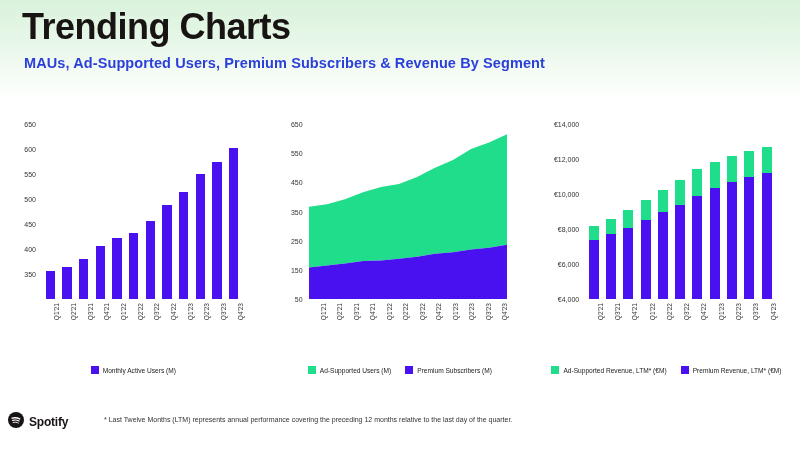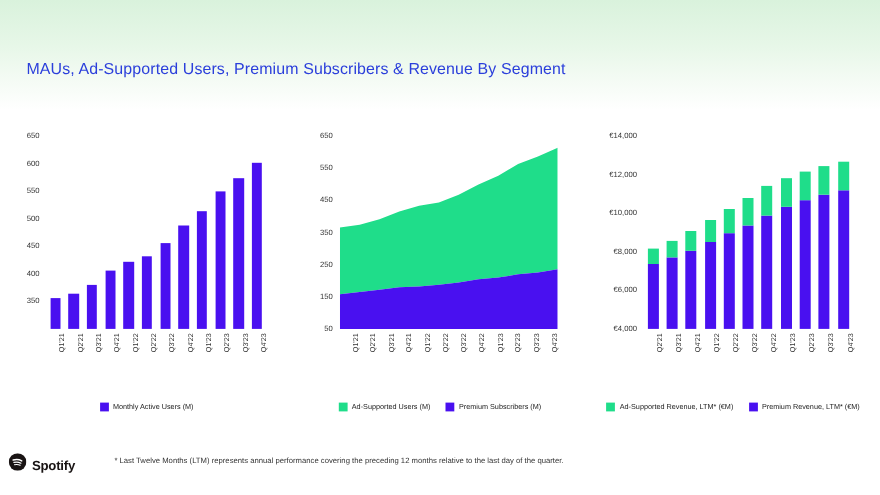--- a/index.html
+++ b/index.html
@@ -17,21 +17,21 @@
     position: absolute; left: 0; top: 0; width: 800px; height: 100px;
     background: linear-gradient(180deg, #d9f2dc 0%, #e7f7e8 42%, #f4fbf4 72%, #ffffff 100%);
   }
   .title {
     position: absolute; left: 22px; top: 6px;
     font-size: 36px; font-weight: bold; letter-spacing: -0.5px;
     color: #191414; white-space: nowrap;
   }
   .subtitle {
     position: absolute; left: 24px; top: 55px;
-    font-size: 14.5px; font-weight: normal; letter-spacing: 0.1px;
+    font-size: 14.5px; font-weight: bold; letter-spacing: 0.1px;
     color: #2b3fdb; white-space: nowrap;
   }
 
   
   .charts {
     position: absolute; left: 0; top: 110px; width: 800px; height: 270px;
     display: flex;
   }
   .panel { position: relative; width: 266.6px; height: 270px; }
 
@@ -78,20 +78,21 @@
     position: absolute; left: 104px; top: 22px;
     font-size: 7px; color: #333; white-space: nowrap;
   }
 </style>
 </head>
 <body>
 
 <div class="slide">
 
   <div class="header">
+    <div class="title">Trending Charts</div>
     <div class="subtitle">MAUs, Ad-Supported Users, Premium Subscribers &amp; Revenue By Segment</div>
   </div>
 
   <div class="charts">
 
     <div class="panel">
       <div class="plot" id="plot0" style="left: 42px; top: 14px; width: 200px; height: 175px;">
           <div class="ytick" style="top: 150px; right: 206px; width: 48px;">350</div>
           <div class="ytick" style="top: 125px; right: 206px; width: 48px;">400</div>
           <div class="ytick" style="top: 100px; right: 206px; width: 48px;">450</div>

